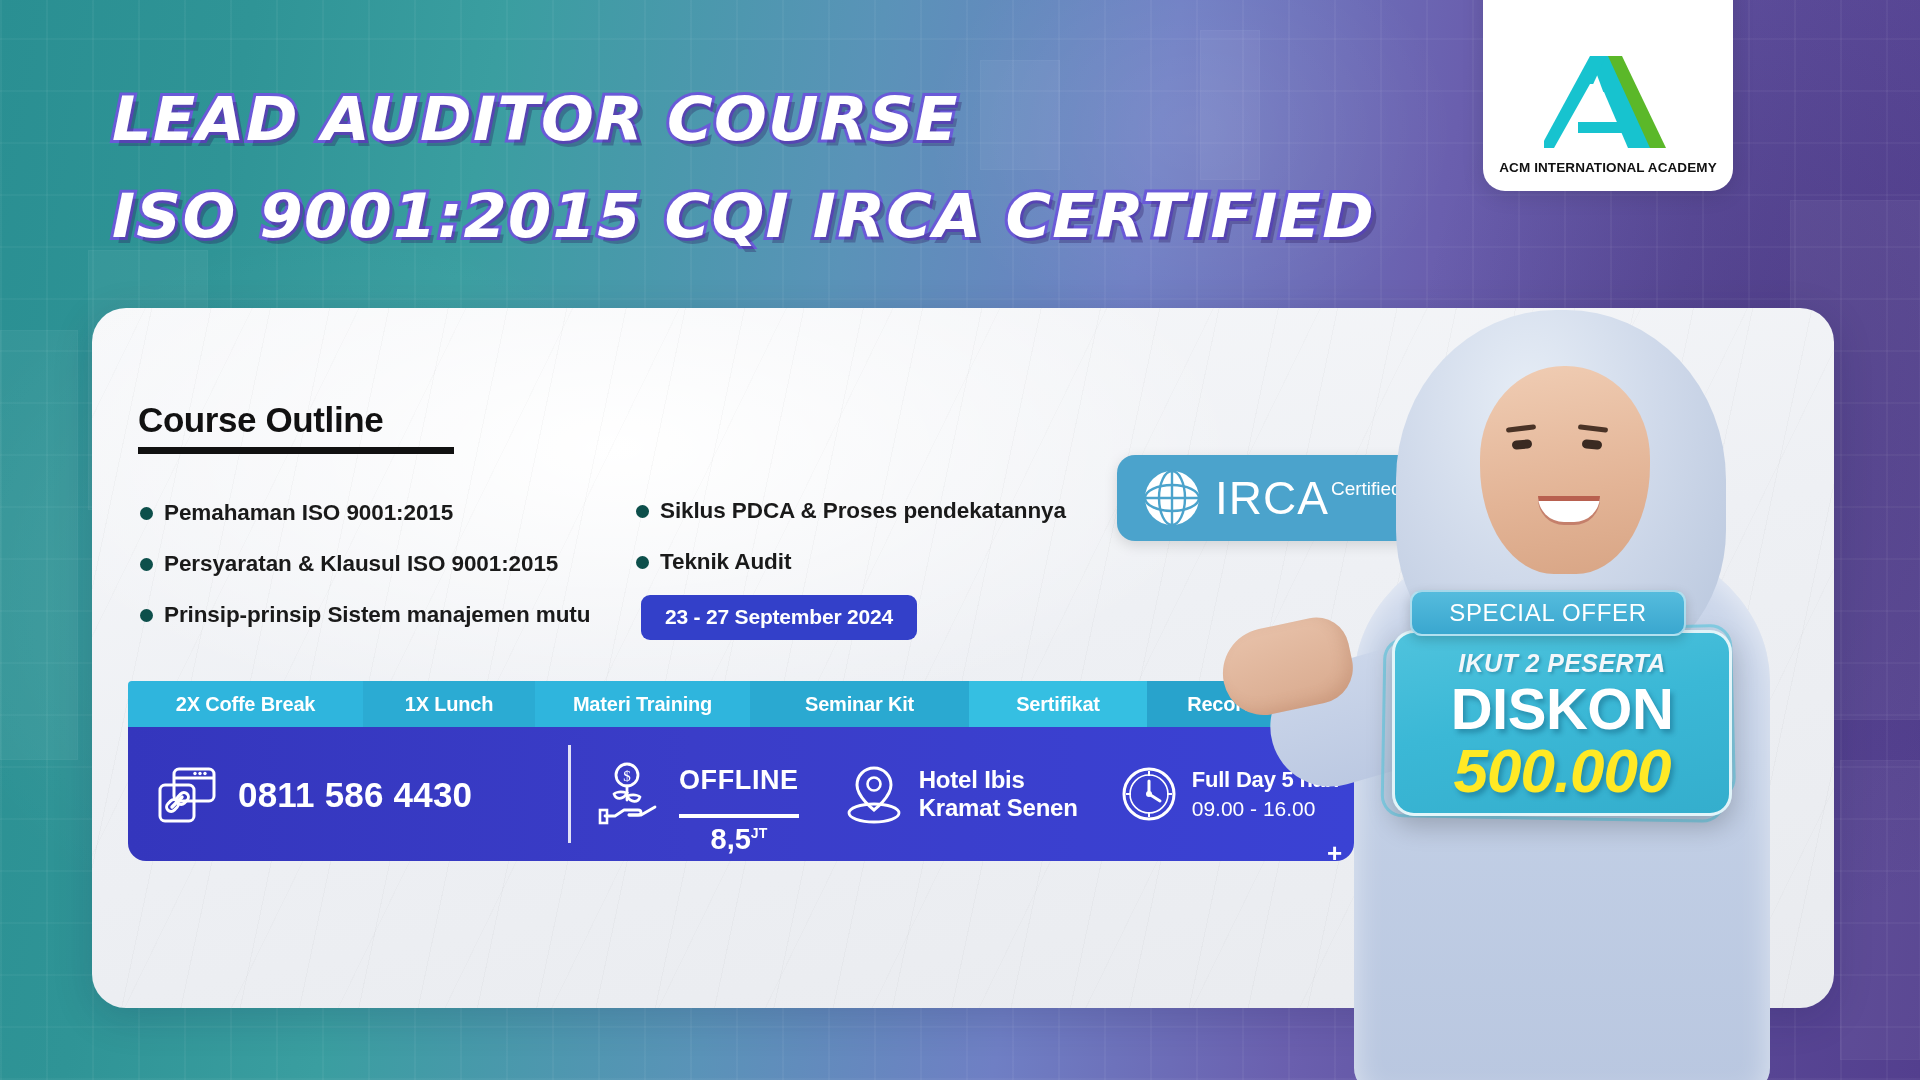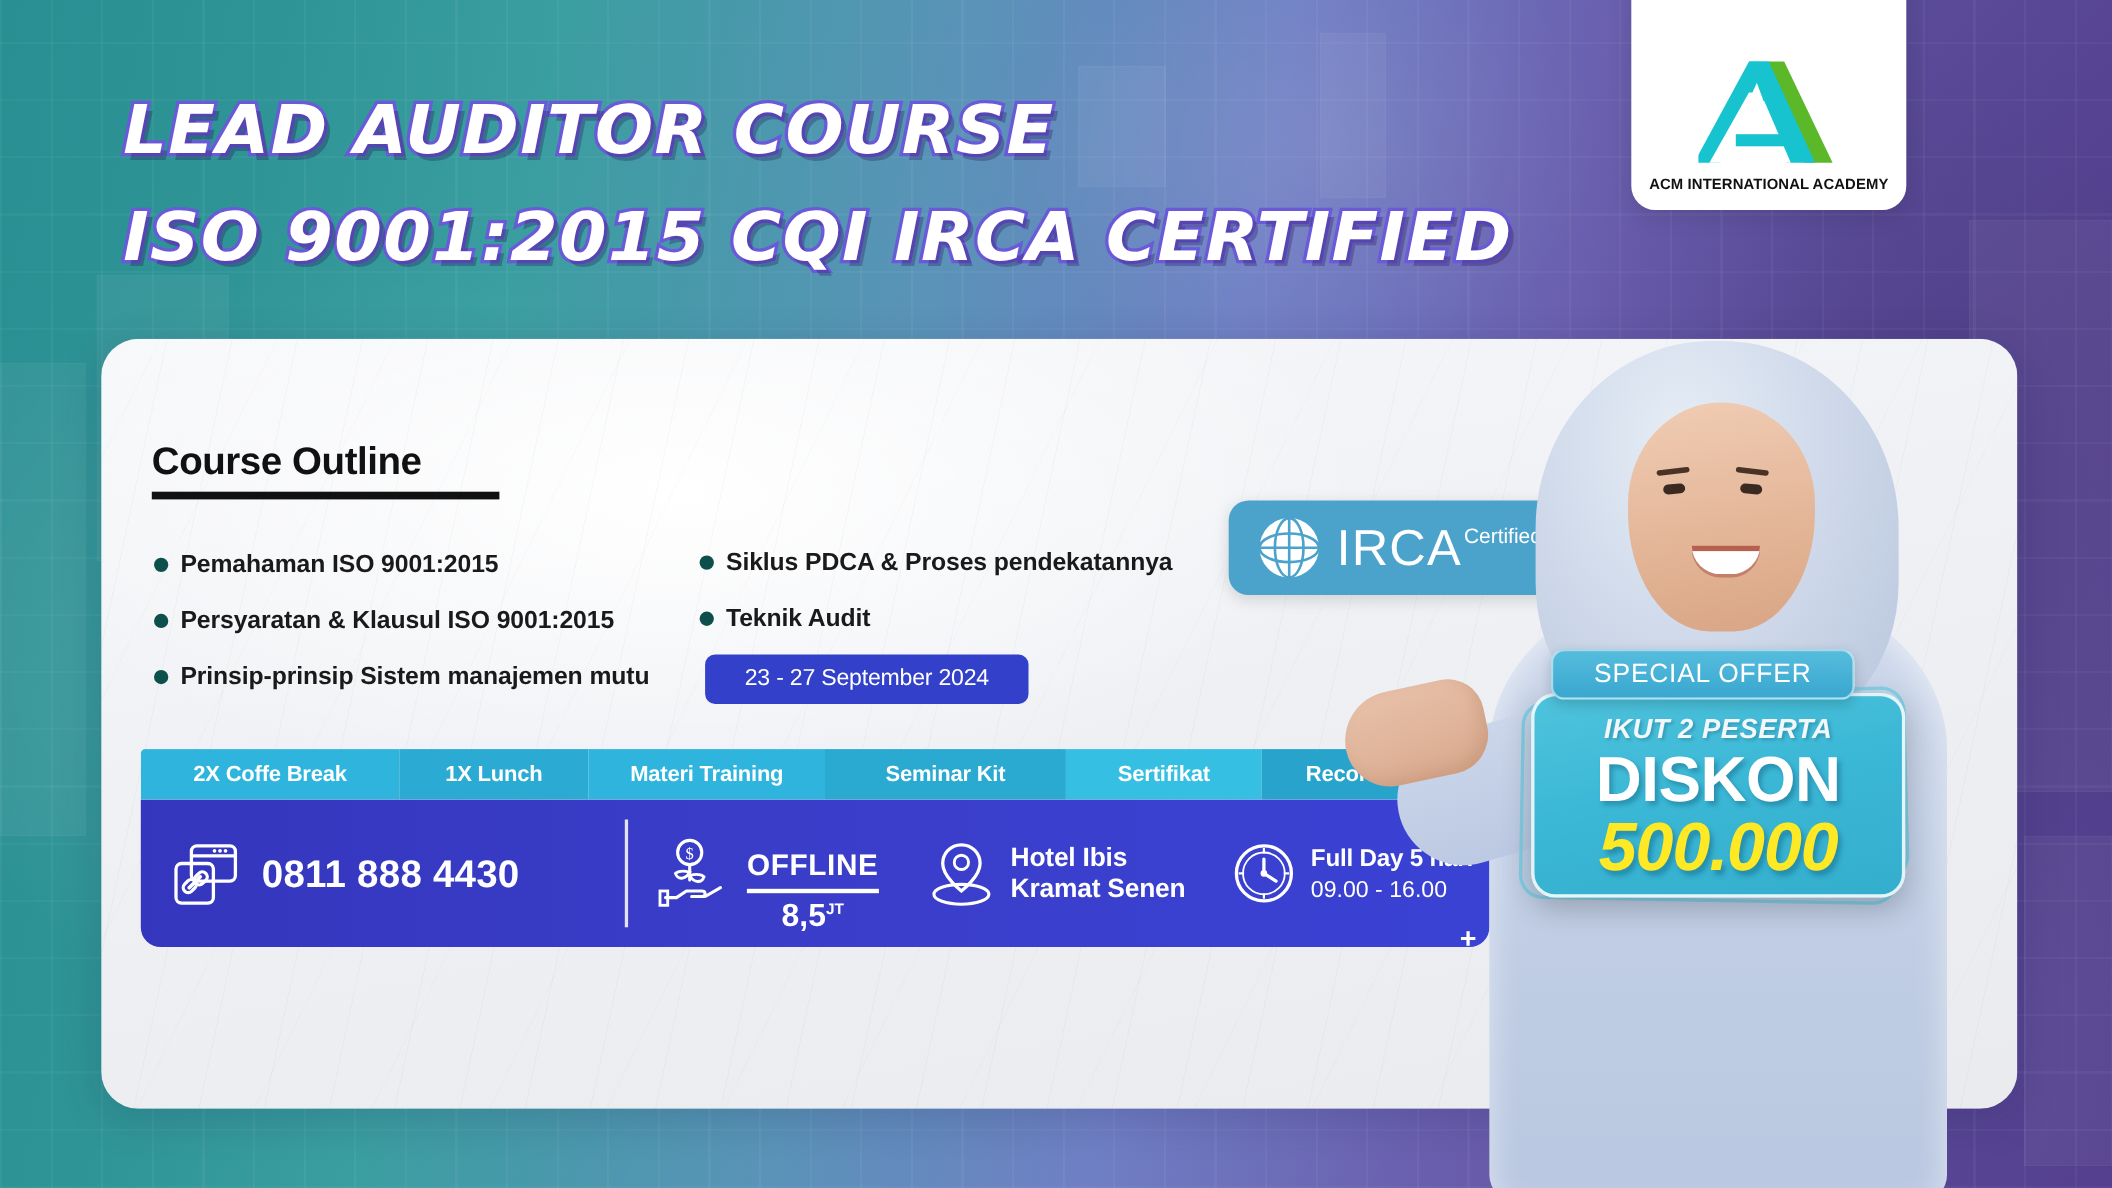--- a/index.html
+++ b/index.html
@@ -119,22 +119,22 @@
   .bullet .txt {
     font-size: 22.5px; font-weight: 700; color:#1a1a1a;
     letter-spacing: -.1px; white-space: nowrap;
   }
 
   
   .date-badge {
     position:absolute; left: 641px; top: 595px; z-index:6;
     background:#3340c9; color:#fff;
     border-radius: 9px;
-    padding: 10px 36px 11px;
-    font-size: 21px; font-weight: 400; letter-spacing:-.2px;
+    padding: 10px 24px 11px;
+    font-size: 21px; font-weight: 700; letter-spacing:-.2px;
     white-space: nowrap;
     text-align: right;
   }
 
   
   .irca {
     position:absolute; left:1117px; top:455px; z-index:7;
     width: 310px; height: 86px;
     background:#4ba3cc; border-radius: 18px;
     display:flex; align-items:center; gap: 14px;
@@ -180,21 +180,21 @@
   .reg-left .rl1 { font-size:27px; font-weight:700; color:#fff; letter-spacing:-.3px; line-height:1.1; }
   .reg-left .rl2 { font-size:35px; font-weight:800; color:#fff; letter-spacing:.2px; line-height:1.15; margin-top:2px; }
 
   .divider { width:3px; height:98px; background:rgba(255,255,255,.85); flex:0 0 auto; }
 
   .reg-item { display:flex; align-items:center; gap:14px; }
   .reg-item .iic { flex:0 0 auto; }
   .price-block { display:flex; flex-direction:column; align-items:center; line-height:1; }
   .price-block .pw {
     font-size:27px; font-weight:800; color:#fff; letter-spacing:.6px;
-    border-bottom: 4px solid #fff; padding-bottom: 8px; margin-top: 33px;
+    border-bottom: 4px solid #fff; padding-bottom: 20px; margin-top: 33px;
   }
   .price-block .pv { font-size:29px; font-weight:800; color:#fff; margin-top:7px; }
   .price-block .pv sup { font-size:14px; font-weight:800; vertical-align: super; }
 
   .venue { line-height:1.15; }
   .venue .v1 { font-size:24px; font-weight:800; color:#fff; letter-spacing:-.2px; }
   .venue .v2 { font-size:24px; font-weight:800; color:#fff; letter-spacing:-.2px; }
 
   .duration { line-height:1.2; }
   .duration .d1 { font-size:22px; font-weight:800; color:#fff; letter-spacing:-.2px; }
@@ -416,21 +416,21 @@
         <line x1="18" y1="15" x2="58" y2="15" stroke="#fff" stroke-width="3"></line>
         <circle cx="49" cy="10.5" r="1.7" fill="#fff"></circle>
           <circle cx="44" cy="10.5" r="1.7" fill="#fff"></circle>
           <circle cx="39" cy="10.5" r="1.7" fill="#fff"></circle>
         <rect x="4" y="22" width="34" height="36" rx="5" fill="none" stroke="#fff" stroke-width="3"></rect>
         <path d="M16 44 l10 -10" stroke="#fff" stroke-width="3.4" stroke-linecap="round"></path>
         <rect x="10" y="38" width="13" height="9" rx="4.5" fill="none" stroke="#fff" stroke-width="3" transform="rotate(-45 16.5 42.5)"></rect>
         <rect x="20" y="31" width="13" height="9" rx="4.5" fill="none" stroke="#fff" stroke-width="3" transform="rotate(-45 26.5 35.5)"></rect>
       </svg>
       <div>
-        <div class="rl2">0811 888 4430</div>
+        <div class="rl2">0811 586 4430</div>
       </div>
     </div>
 
     <div class="divider"></div>
 
     <div class="reg-item" style="padding-left:26px;">
       <svg class="iic" width="68" height="68" viewBox="0 0 68 68">
         <circle cx="30" cy="15" r="11" fill="none" stroke="#fff" stroke-width="2.8"></circle>
         <text x="30" y="21" font-size="15" fill="#fff" text-anchor="middle" font-family="Liberation Serif, serif">$</text>
         <path d="M30 26 v14" stroke="#fff" stroke-width="2.8" stroke-linecap="round"></path>

